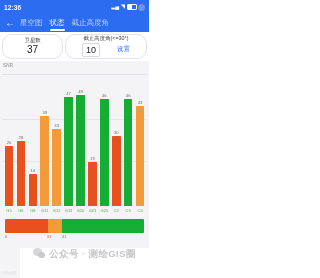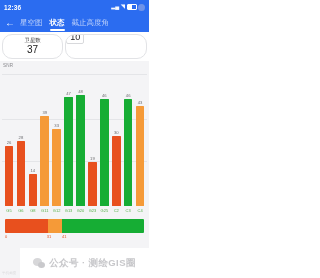--- a/index.html
+++ b/index.html
@@ -32,39 +32,39 @@
   .navbar{
     height:18px;background:#2b6cf0;color:#ffffff;
     display:flex;align-items:center;position:relative;
   }
   .nav-back{
     width:20px;text-align:center;font-size:10px;line-height:1;
     color:#ffffff;cursor:pointer;
   }
   .tabs{display:flex;align-items:center;gap:7px;font-size:7.5px;}
   .tab{position:relative;padding:2px 0 3px;color:#c3d5fb;white-space:nowrap;cursor:pointer;}
-  .tab.active{color:#ffffff;font-weight:700;}
+  .tab.active{color:#ffffff;font-weight:400;}
   .tab.active:after{
     content:"";position:absolute;left:0;right:0;bottom:0;height:1.3px;background:#ffffff;border-radius:1px;
   }
 
   
   .stats{
     display:flex;align-items:stretch;background:#ffffff;
     padding:2px 2px;box-sizing:border-box;height:29px;gap:2px;
   }
   .card{
     flex:1;border:0.7px solid #e2e3e6;border-radius:10px;background:#fff;
     display:flex;flex-direction:column;align-items:center;justify-content:center;
     box-sizing:border-box;overflow:hidden;
   }
   .card.wide{flex:1.35;}
   .card-title{font-size:5.4px;color:#3c3c3c;line-height:1;margin-bottom:1px;white-space:nowrap;}
   .card-val{font-size:10px;color:#1b1b1b;line-height:1;font-weight:400;}
-  .card-row{display:flex;align-items:flex-start;justify-content:center;gap:17px;width:100%;flex-direction:column;}
+  .card-row{display:flex;align-items:center;justify-content:center;gap:17px;width:100%;}
   .val-box{
     border:0.7px solid #d8d9dc;border-radius:2px;padding:0 3px;
     font-size:9px;color:#1b1b1b;line-height:12px;background:#fff;
   }
   .set-link{font-size:6.5px;color:#2b6cf0;cursor:pointer;white-space:nowrap;}
 
   
   .chartwrap{
     position:relative;background:#f4f4f6;
     height:187px;box-sizing:border-box;padding:0;
@@ -99,21 +99,21 @@
     position:absolute;left:5px;right:5px;top:158px;height:14px;
     display:flex;border-radius:1px;overflow:hidden;
   }
   .seg{height:100%;}
   .sumlabels{position:absolute;left:5px;right:5px;top:172px;height:8px;}
   .sumlab{position:absolute;font-size:4px;color:#e8501e;line-height:8px;}
 
   
   .watermark{
     position:absolute;left:0;right:0;bottom:0;height:30px;background:#ffffff;
-    display:flex;align-items:center;justify-content:center;gap:4px;margin-left:20px;
+    display:flex;align-items:flex-start;justify-content:center;gap:4px;margin-left:20px;
   }
   .wx-icon{position:relative;width:12px;height:10px;}
   .wx-icon .b1{position:absolute;left:0;top:0;width:9px;height:7.5px;border-radius:50%;background:#d7d7d9;}
   .wx-icon .b2{position:absolute;right:0;bottom:0;width:7.5px;height:6.5px;border-radius:50%;background:#c9c9cc;}
   .wm-text{font-size:9.5px;color:#c7c7ca;letter-spacing:.4px;font-weight:600;white-space:nowrap;}
   .wm-corner{position:absolute;left:2px;bottom:3px;font-size:3.6px;color:#dcdcde;}
 </style>
 </head>
 <body>
 

